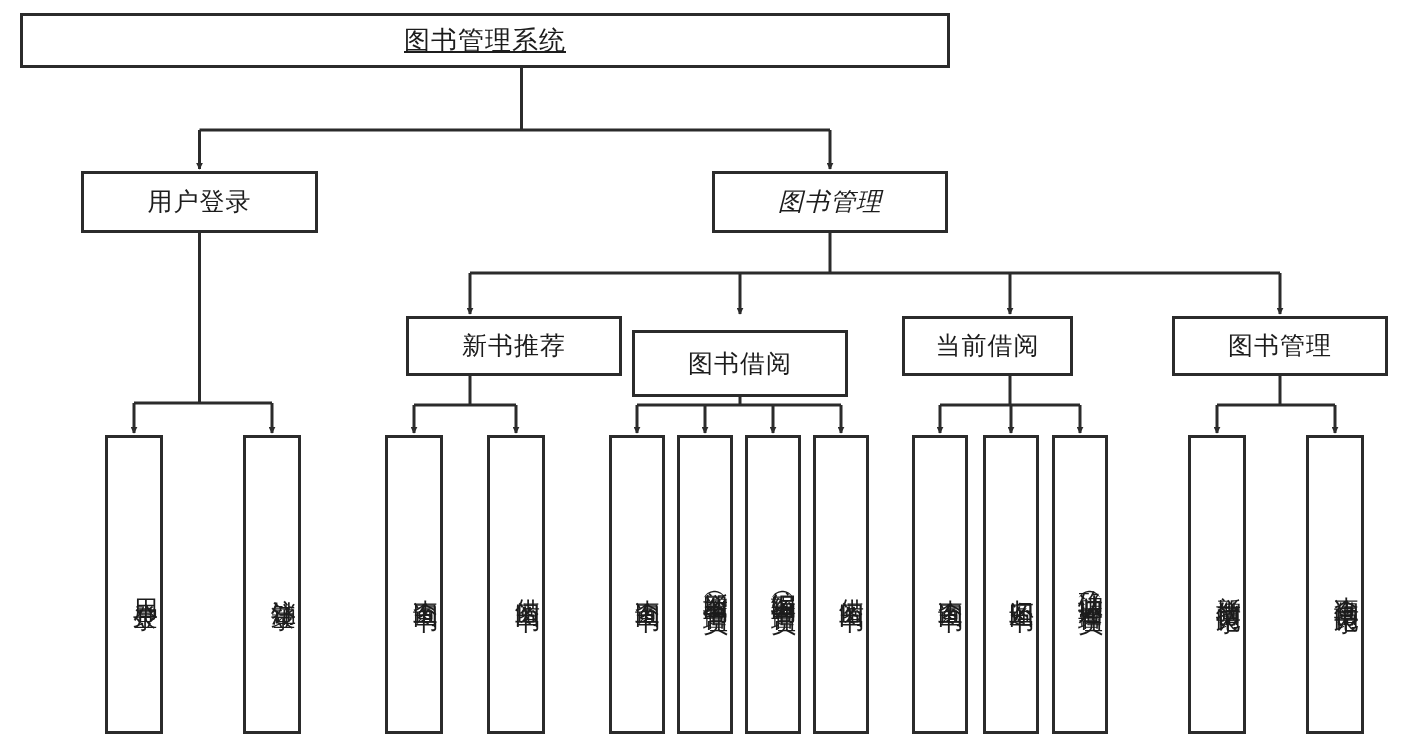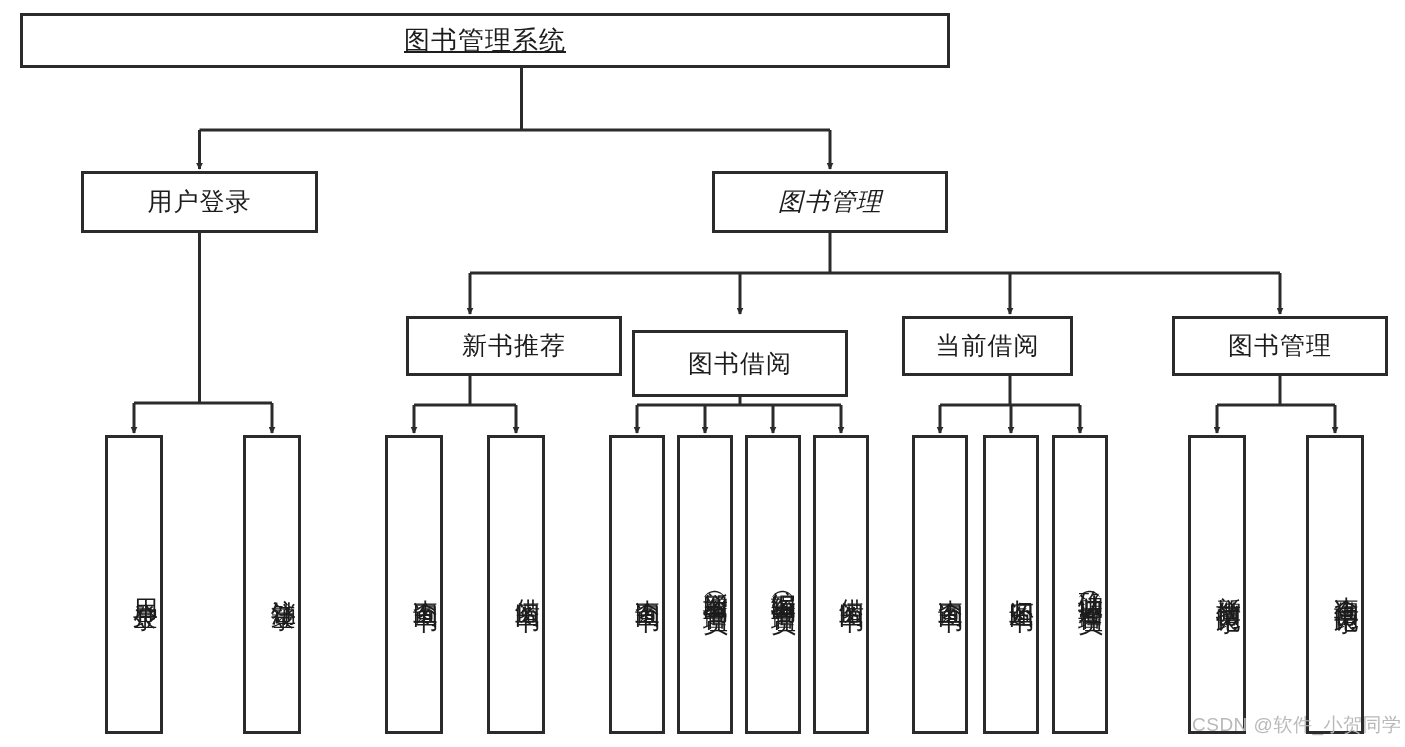--- a/index.html
+++ b/index.html
@@ -172,14 +172,13 @@
         <span class="vtext">确认归还（管理员）</span>
       </div>
       <div class="node vert" style="left: 1188px; top: 435px; width: 58px; height: 299px;">
         <span class="vtext">新增借阅记录</span>
       </div>
       <div class="node vert" style="left: 1306px; top: 435px; width: 58px; height: 299px;">
         <span class="vtext">查询借阅记录</span>
       </div>
     </div>
 
-  <div class="watermark">CSDN @软件_小贺同学</div>
 </div>
 
 </body></html>

